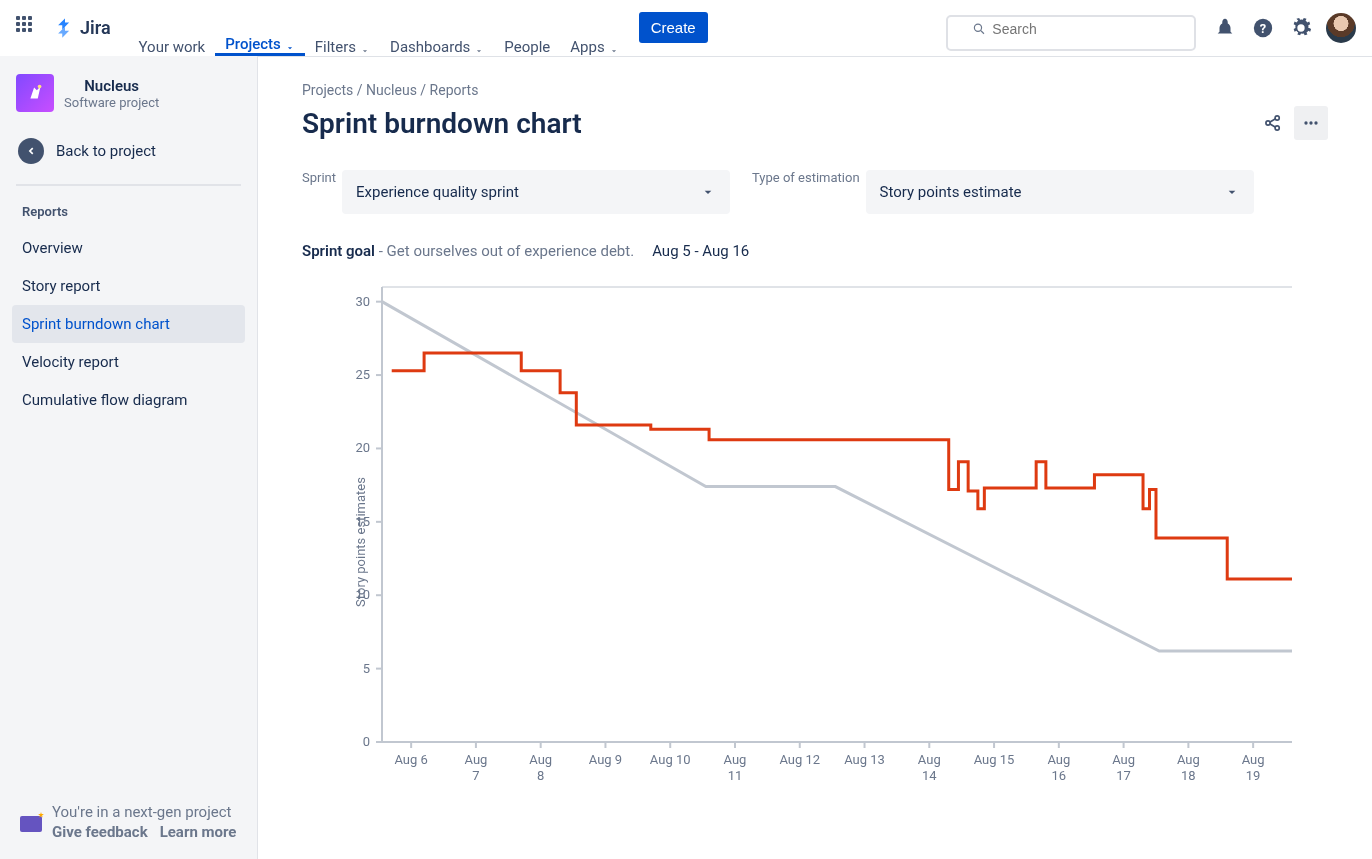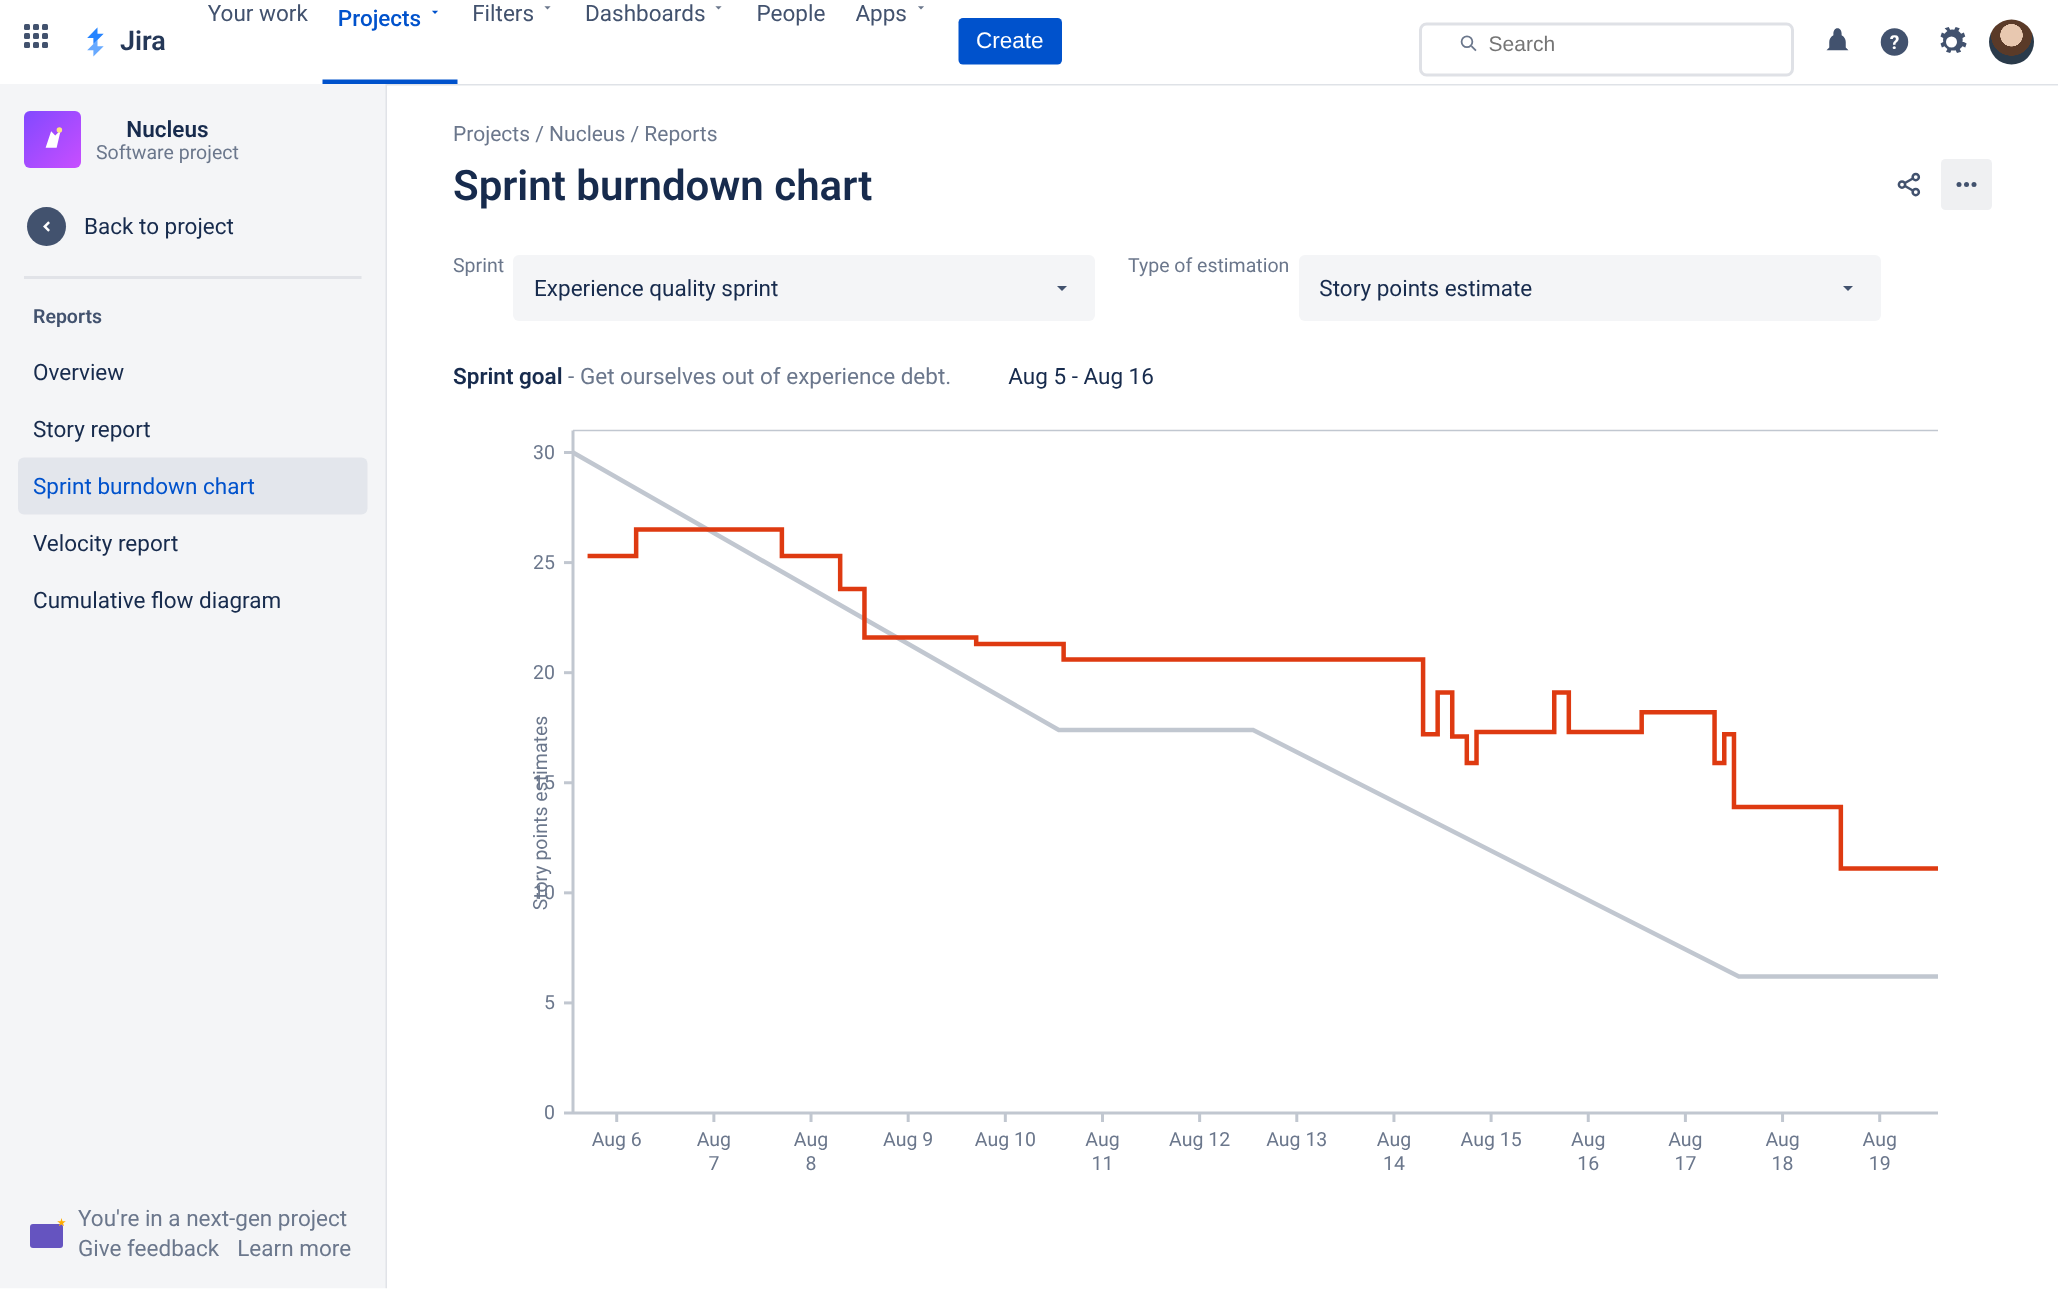--- a/index.html
+++ b/index.html
@@ -3,21 +3,21 @@
 <meta charset="utf-8">
 <style>
 * { box-sizing: border-box; margin: 0; padding: 0; }
 body { font-family: -apple-system, BlinkMacSystemFont, "Segoe UI", Roboto, Helvetica, Arial, sans-serif; font-size: 14px; color: #172B4D; background: #fff; }
 
 .topbar { height: 56px; display: flex; align-items: center; padding: 0 16px; border-bottom: 1px solid #fff; box-shadow: 0 1px 0 rgba(9,30,66,0.13); }
 .app-switcher { width: 24px; height: 24px; display: grid; grid-template-columns: repeat(3,4px); grid-template-rows: repeat(3,4px); gap: 2px; margin-right: 14px; cursor: pointer; }
 .app-switcher span { background:#42526E; border-radius:1px; }
 .logo { display:flex; align-items:center; gap:4px; font-size:18px; font-weight:600; color:#253858; margin-right:18px; cursor:pointer; }
 .logo svg { width:22px; height:22px; }
-.nav-item { padding: 0 10px; height:56px; display:flex; align-items:flex-start; gap:4px; font-size:15px; color:#42526E; cursor:pointer; }
+.nav-item { padding: 0 10px; height:56px; display:flex; align-items:flex-end; gap:4px; font-size:15px; color:#42526E; cursor:pointer; }
 .nav-item.active { color:#0052CC; border-bottom:3px solid #0052CC; padding-top:3px; font-weight:500; }
 .chev { width:10px; height:10px; }
 .btn-primary { background:#0052CC; color:#fff; border:none; border-radius:3px; padding:7px 12px; font-size:15px; font-weight:500; margin-left:10px; cursor:pointer; }
 .spacer { flex:1; }
 .search { display:flex; align-items:flex-start; border:2px solid #DFE1E6; border-radius:5px; padding:4px 24px; width:250px; height:36px; color:#6B778C; margin-right:10px;margin-top:11px; }
 .search input { border:none; outline:none; font-size:14px; margin-left:6px; width:100%; background:transparent; }
 .icon-btn { width:32px; height:32px; display:flex; align-items:center; justify-content:center; color:#42526E; cursor:pointer; margin:0 3px; border-radius:50%; }
 .avatar { width:30px; height:30px; border-radius:50%; background: radial-gradient(circle at 50% 35%, #e8c8b0 30%, #5a3a28 31% 55%, #2a3a4a 56%); margin-left:6px; cursor:pointer; }
 
 .layout { display:flex; height: calc(100vh - 56px); }
@@ -30,36 +30,36 @@
 .back-row { display:flex; align-items:center; gap:12px; padding:14px 6px; font-size:15px; color:#172B4D; cursor:pointer; }
 .back-circle { width:26px; height:26px; border-radius:50%; background:#42526E; display:flex; align-items:center; justify-content:center; }
 .divider { height:2px; background:rgba(9,30,66,0.08); margin:6px 4px 8px; }
 .side-heading { font-size:13px; font-weight:600; color:#42526E; padding:10px 10px; }
 .side-item { padding:10px 10px; font-size:15px; color:#172B4D; border-radius:4px; cursor:pointer; }
 .side-item.selected { background:#E3E6EC; color:#0052CC; }
 .footer { margin-top:auto; padding:8px; font-size:15px; color:#6B778C; display:flex; gap:10px; align-items:center; }
 .footer-icon { width:22px; height:16px; background:#6554C0; border-radius:2px; position:relative; margin-top:4px; flex-shrink:0; }
 .footer-icon::after { content:''; position:absolute; right:-2px; top:-4px; width:6px; height:6px; background:#FFAB00; clip-path: polygon(50% 0,61% 35%,98% 35%,68% 57%,79% 91%,50% 70%,21% 91%,32% 57%,2% 35%,39% 35%); }
 .footer-links { display:flex; gap:12px; margin-top:2px; }
-.footer-links span { cursor:pointer; }
+.footer-links span { cursor:pointer;font-weight:bold; }
 
 .main { flex:1; padding:26px 44px 20px 44px; overflow:auto; }
 .crumbs { font-size:14px; color:#6B778C; margin-bottom:8px; }
 .title-row { display:flex; align-items:center; }
 .page-title { font-size:28px; font-weight:600; color:#172B4D; }
 .actions { margin-left:auto; display:flex; gap:4px; }
 .action-btn { width:34px; height:34px; display:flex; align-items:center; justify-content:center; border-radius:3px; cursor:pointer; }
 .action-btn.more { background:#EFF0F2; }
 
 .controls { display:flex; gap:22px; margin-top:30px; }
 .control { display:flex; flex-direction:row; gap:6px; }
 .control-label { font-size:13px; color:#6B778C; }
 .select { width:388px; height:44px; background:#F4F5F7; border-radius:4px; display:flex; align-items:center; justify-content:space-between; padding:0 14px; font-size:15px; color:#172B4D; cursor:pointer; }
 
-.info-row { display:flex; gap:36px; margin-top:28px; font-size:15px; }
+.info-row { display:flex; gap:16px; margin-top:28px; font-size:15px; }
 .info-row .goal-label { font-weight:600; }
 .info-row .goal-text { color:#6B778C; }
 .info-row .dates { color:#172B4D; margin-left:2px; }
 
 .chart-wrap { margin-top:22px; position:relative; }
 .ylabel { position:absolute; left:-6px; top:50%; transform:translateY(-50%) rotate(-90deg); transform-origin:center; font-size:13px; color:#6B778C; white-space:nowrap; }
 svg.chart { display:block; }
 .axis-line { stroke:#C1C7D0; stroke-width:2; }
 .guideline { stroke:#C1C7D0; stroke-width:3; fill:none; }
 .actual { stroke:#DE3A11; stroke-width:3; fill:none; }

